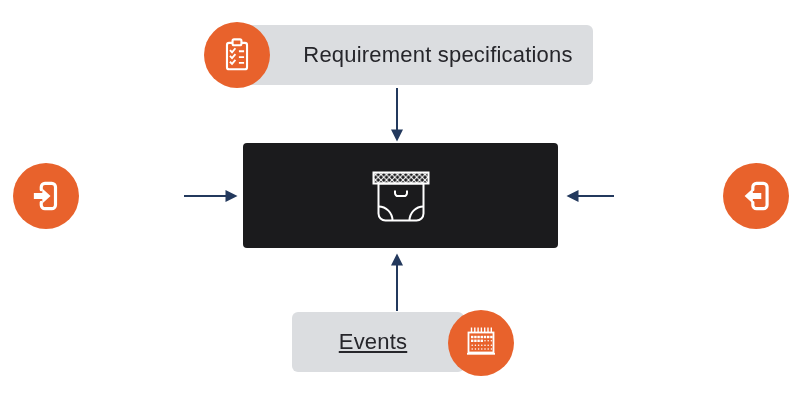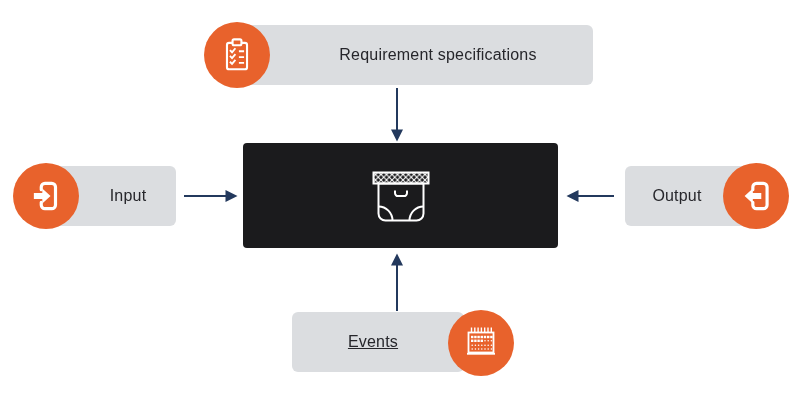--- a/index.html
+++ b/index.html
@@ -3,21 +3,21 @@
 <meta charset="utf-8">
 <style>
   html,body{margin:0;padding:0;background:#fff;}
   .canvas{
     position:relative;width:800px;height:400px;background:#FFFFFF;overflow:hidden;
     font-family:"Liberation Sans",sans-serif;color:#26262B;
   }
   .node-label{
     position:absolute;background:#DBDDE0;border-radius:6px;height:60px;
     display:flex;align-items:center;justify-content:center;
-    font-size:16px;letter-spacing:.2px;color:#26262B;box-sizing:border-box;
+    font-size:22px;letter-spacing:.2px;color:#26262B;box-sizing:border-box;
   }
   .icon-circle{
     position:absolute;width:66px;height:66px;border-radius:50%;background:#E8622C;
     display:flex;align-items:center;justify-content:center;
   }
   .center-box{
     position:absolute;left:243px;top:143px;width:315px;height:105px;
     background:#1B1B1D;border-radius:4px;
     display:flex;align-items:center;justify-content:center;
   }
@@ -68,33 +68,27 @@
         </pattern>
       </defs>
       <rect x="3.5" y="3.5" width="55" height="11" fill="url(#boxhatch)" stroke="#FFFFFF" stroke-width="2"></rect>
       <path d="M8.5 14.5 H53.5 V44.5 A7 7 0 0 1 46.5 51.5 H15.5 A7 7 0 0 1 8.5 44.5 Z" fill="none" stroke="#FFFFFF" stroke-width="2"></path>
       <path d="M8.5 37.5 A14 14 0 0 1 22.5 51.5" fill="none" stroke="#FFFFFF" stroke-width="2"></path>
       <path d="M53.5 37.5 A14 14 0 0 0 39.5 51.5" fill="none" stroke="#FFFFFF" stroke-width="2"></path>
       <path d="M25 21.5 v2.6 a3 3 0 0 0 3 3 h6 a3 3 0 0 0 3 -3 V21.5" fill="none" stroke="#FFFFFF" stroke-width="2"></path>
     </svg>
   </div>
 
-  <div class="node-label" style="left:46px;top:166px;width:130px;padding-left:34px;">
-    <span>Input</span>
-  </div>
   <div class="icon-circle" style="left:13px;top:163px;">
     <svg width="38" height="38" viewBox="0 0 36 36">
       <path d="M13.5 12 V9.5 A3.5 3.5 0 0 1 17 6 h6.5 A3.5 3.5 0 0 1 27 9.5 v17 A3.5 3.5 0 0 1 23.5 30 H17 a3.5 3.5 0 0 1 -3.5 -3.5 V24" fill="none" stroke="#FFFFFF" stroke-width="3" stroke-linecap="round"></path>
       <path d="M6.5 15.2 h8 V10.8 L22.3 18 l-7.8 7.2 V20.8 h-8 z" fill="#FFFFFF"></path>
     </svg>
   </div>
 
-  <div class="node-label" style="left:625px;top:166px;width:132px;padding-right:28px;">
-    <span>Output</span>
-  </div>
   <div class="icon-circle" style="left:723px;top:163px;">
     <svg width="38" height="38" viewBox="0 0 36 36">
       <path d="M15 12 V9.5 A3.5 3.5 0 0 1 18.5 6 H25 a3.5 3.5 0 0 1 3.5 3.5 v17 A3.5 3.5 0 0 1 25 30 h-6.5 A3.5 3.5 0 0 1 15 26.5 V24" fill="none" stroke="#FFFFFF" stroke-width="3" stroke-linecap="round"></path>
       <path d="M23 15.2 h-8 V10.8 L7.2 18 l7.8 7.2 V20.8 h8 z" fill="#FFFFFF"></path>
     </svg>
   </div>
 
   <div class="node-label" style="left:292px;top:312px;width:172px;padding-right:10px;text-decoration:underline;">
     <span>Events</span>
   </div>

